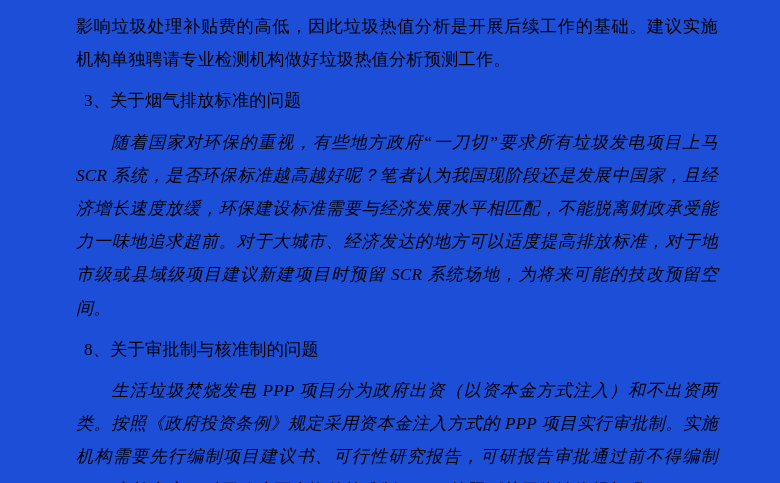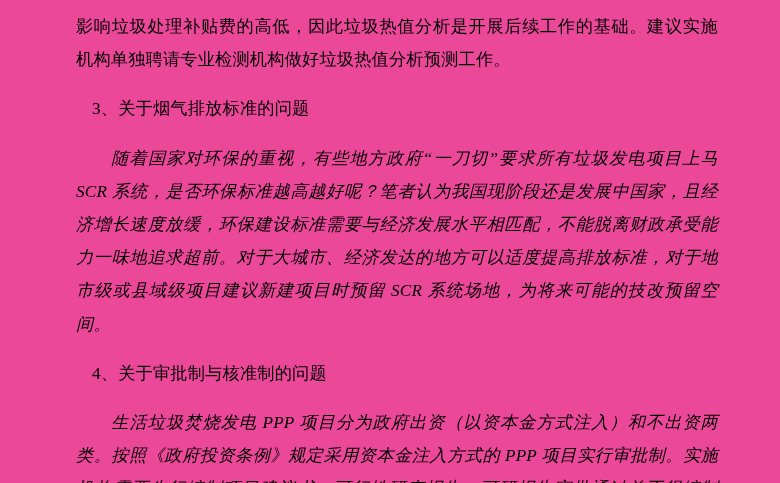--- a/index.html
+++ b/index.html
@@ -10,49 +10,49 @@
   body {
     width: 780px;
     height: 483px;
     overflow: hidden;
     font-family: "Liberation Serif", "DejaVu Serif", serif;
   }
   .page {
     position: relative;
     width: 780px;
     height: 483px;
-    background: #ec4899;
+    background: #1d4ed8;
     box-sizing: border-box;
     padding: 10px 62px 0 76px;
   }
   .doc-body {
     color: #000000;
     font-size: 17.2px;
     line-height: 33.2px;
     text-align: justify;
     text-justify: inter-ideograph;
     letter-spacing: 0.2px;
   }
   .para {
     margin: 0;
     text-indent: 0;
   }
   .para.indent2 {
     text-indent: 2.05em;
     font-style: italic;
   }
   .heading {
-    margin: 16px;
+    margin: 8px;
     text-indent: 0;
   }
 </style>
 </head>
 <body>
 
 <div class="page">
   <div class="doc-body">
     <p class="para">影响垃圾处理补贴费的高低，因此垃圾热值分析是开展后续工作的基础。建议实施机构单独聘请专业检测机构做好垃圾热值分析预测工作。</p>
     <p class="heading">3、关于烟气排放标准的问题</p>
     <p class="para indent2">随着国家对环保的重视，有些地方政府“一刀切”要求所有垃圾发电项目上马 SCR 系统，是否环保标准越高越好呢？笔者认为我国现阶段还是发展中国家，且经济增长速度放缓，环保建设标准需要与经济发展水平相匹配，不能脱离财政承受能力一味地追求超前。对于大城市、经济发达的地方可以适度提高排放标准，对于地市级或县域级项目建议新建项目时预留 SCR 系统场地，为将来可能的技改预留空间。</p>
-    <p class="heading">4、关于审批制与核准制的问题</p>
+    <p class="heading">8、关于审批制与核准制的问题</p>
     <p class="para indent2">生活垃圾焚烧发电 PPP 项目分为政府出资（以资本金方式注入）和不出资两类。按照《政府投资条例》规定采用资本金注入方式的 PPP 项目实行审批制。实施机构需要先行编制项目建议书、可行性研究报告，可研报告审批通过前不得编制 PPP 实施方案。对于政府不出资的核准制项目，按照《关于依法依规加强 PPP 项目投资和建设管理的通知》【2019】1098 号文的规定，PPP 项目应在核准的同时或单独开展可行性论证和审查。至于备案制，目前不适用于生活垃圾焚烧发电项目。</p>
   </div>
 </div>
 
 </body></html>

